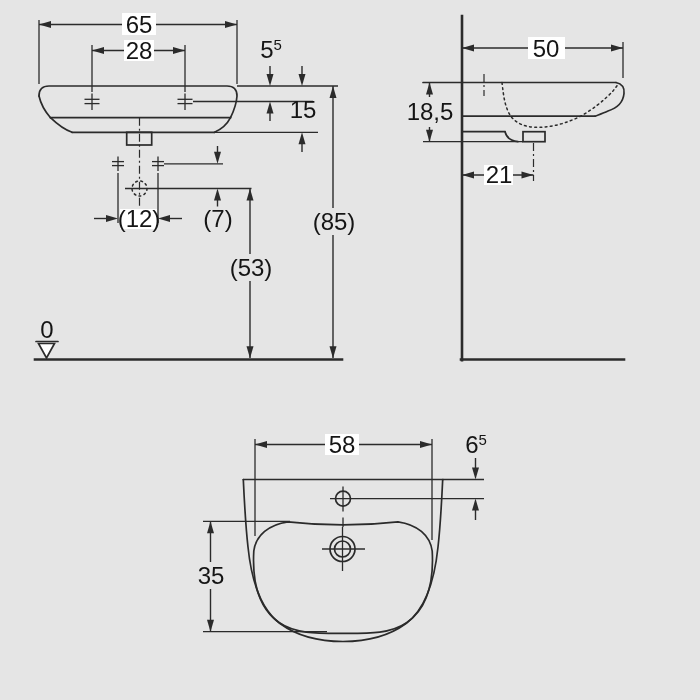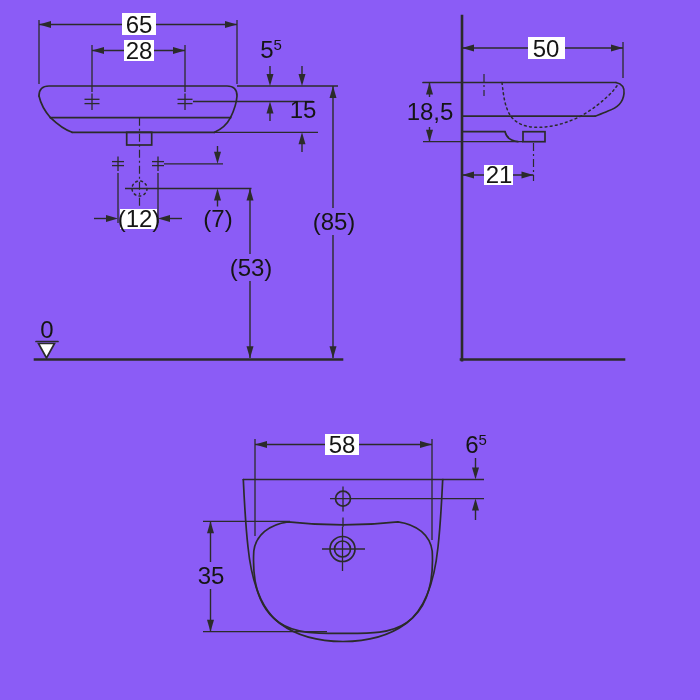--- a/index.html
+++ b/index.html
@@ -1,16 +1,16 @@
 <!DOCTYPE html>
 <html><head>
 <meta charset="utf-8">
 <style>
   html,body{margin:0;padding:0;background:#ffffff;}
-  .stage{position:relative;width:700px;height:700px;background:#8b5cf6;overflow:hidden;}
+  .stage{position:relative;width:700px;height:700px;background:#e5e5e5;overflow:hidden;}
   svg{position:absolute;left:0;top:0;}
   .ln{stroke:#2b2b2b;stroke-width:1.7;fill:none;stroke-linecap:round;}
   .thick{stroke:#2b2b2b;stroke-width:2.6;fill:none;stroke-linecap:square;}
   .dim{stroke:#2b2b2b;stroke-width:1.4;fill:none;stroke-linecap:butt;}
   .thin{stroke:#2b2b2b;stroke-width:1.3;fill:none;stroke-linecap:butt;}
   .dash{stroke:#2b2b2b;stroke-width:1.2;fill:none;stroke-dasharray:8,3,2,3;}
   .dots{stroke:#2b2b2b;stroke-width:1.5;fill:none;stroke-dasharray:1.8,3.4;stroke-linecap:round;}
   .head{fill:#2b2b2b;stroke:none;}
   .lbl{font-family:"Liberation Sans","DejaVu Sans",sans-serif;font-size:24px;fill:#151515;}
   .mask{fill:#ffffff;stroke:none;}

